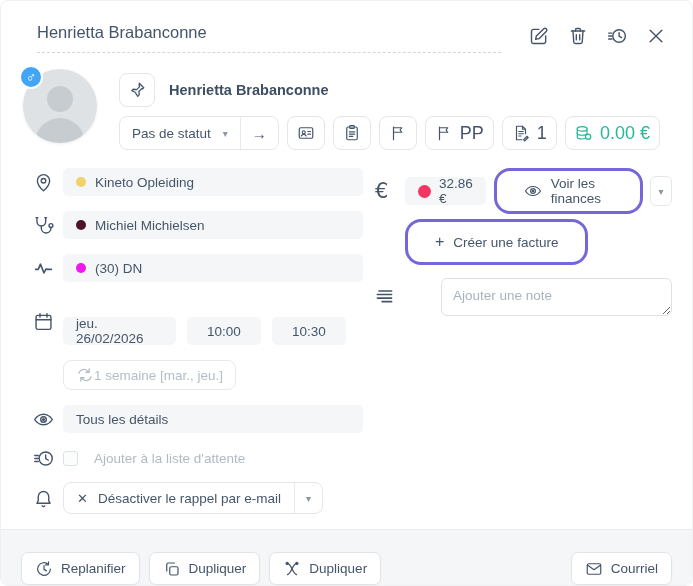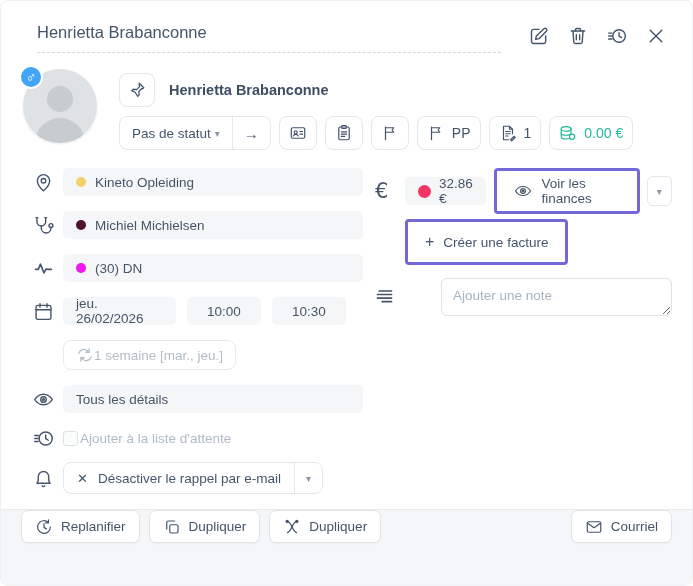--- a/index.html
+++ b/index.html
@@ -49,24 +49,24 @@
   .pin-btn {
     width: 36px; height: 34px; border: 1px solid #e3e6ea; border-radius: 8px;
     background: #fff; display: flex; align-items: center; justify-content: center;
     cursor: pointer; color: #44546a;
   }
   .patient-name { margin-left: 14px; font-weight: bold; font-size: 14.5px; color: #3e4e63; }
   .toolbar { display: flex; align-items: stretch; gap: 8px; margin-top: 9px; }
   .tbtn {
     border: 1px solid #e3e6ea; border-radius: 8px; background: #fff;
     height: 34px; display: flex; align-items: center; justify-content: center;
-    padding: 0 9px; gap: 7px; cursor: pointer; color: #44546a; font-size: 14px;
+    padding: 0 9px; gap: 7px; cursor: pointer; color: #44546a; font-size: 18px;
   }
   .status-group { display: flex; align-items: stretch; border: 1px solid #e3e6ea; border-radius: 8px; height: 34px; }
-  .status-main { display: flex; align-items: center; gap: 4px; padding: 0 12px; cursor: pointer; }
+  .status-main { display: flex; align-items: center; gap: 12px; padding: 0 12px; cursor: pointer; }
   .status-sep { width: 1px; background: #e6e9ec; }
   .status-next { display: flex; align-items: center; padding: 0 11px; cursor: pointer; font-size: 15px; color: #44546a; }
   .caret { font-size: 10px; color: #8a96a3; }
   .icon18 { width: 18px; height: 18px; display: inline-flex; flex: none; }
   .icon18 svg { width: 100%; height: 100%; }
   .teal { color: #25b899; }
   
   .content { flex: 1; display: flex; padding: 12px 20px 0 22px; }
   .col-left { width: 340px; flex: none; }
   .col-right { flex: 1; margin-left: 12px; }
@@ -74,46 +74,46 @@
   .row-icon { width: 40px; flex: none; display: flex; justify-content: center; color: #44546a; }
   .row-icon .icon20 { width: 21px; height: 21px; display: inline-flex; }
   .row-icon svg { width: 100%; height: 100%; }
   .field {
     flex: 1; height: 28px; background: #f5f6f7; border-radius: 5px;
     display: flex; align-items: center; gap: 9px; padding: 0 13px;
     cursor: pointer; color: #45566b;
   }
   .dot { width: 10px; height: 10px; border-radius: 50%; flex: none; }
   .date-fields { flex: 1; display: flex; gap: 11px; }
-  .field-sm { height: 28px; background: #f5f6f7; border-radius: 5px; display: flex; align-items: center; padding: 0 13px; cursor: pointer; }
+  .field-sm { height: 28px; background: #f5f6f7; border-radius: 5px; display: flex; align-items: center; padding: 0 13px; cursor: pointer; margin-top: 20px; }
   .f-date { width: 113px; }
   .f-time { width: 74px; justify-content: center; }
   .repeat-btn {
     display: flex; align-items: center; 
     border: 1px solid #e7eaed; border-radius: 8px; background: #fff;
     height: 30px; padding: 0 12px; color: #b3bdc7; cursor: pointer;
   }
   .repeat-btn .icon18 { color: #b3bdc7; }
-  .waitlist { display: flex; align-items: center; gap: 2px; color: #b0bac4; }
+  .waitlist { display: flex; align-items: center; gap: 16px; color: #b0bac4; }
   .checkbox { width: 15px; height: 15px; border: 1px solid #dde2e7; border-radius: 3px; background: #fbfcfc; cursor: pointer; flex: none; }
   .bell-group { display: flex; align-items: stretch; border: 1px solid #e3e6ea; border-radius: 8px; height: 32px; background: #fff; }
   .bell-main { display: flex; align-items: center; gap: 10px; padding: 0 13px; cursor: pointer; }
   .xmark { font-size: 13px; color: #44546a; }
   .bell-caret { display: flex; align-items: center; padding: 0 11px; cursor: pointer; }
   
   .fin-row { display: flex; align-items: center; margin-bottom: 5px; }
   .eur-icon { width: 30px; flex: none; font-size: 21px; color: #45566b; font-family: "DejaVu Sans", sans-serif; }
   .amount-chip {
     height: 28px; background: #f5f6f7; border-radius: 5px;
     display: flex; align-items: center; gap: 8px; padding: 0 13px; margin-right: 8px;
   }
   .dot-lg { width: 13px; height: 13px; border-radius: 50%; flex: none; }
   .accent-btn {
-    background: #fff; border: 3px solid #7468d9; border-radius: 4px;
-    display: flex; align-items: center; gap: 9px; padding: 3px 17px;
+    background: #fff; border: 3px solid #7468d9; border-radius: 16px;
+    display: flex; align-items: center; gap: 9px; padding: 3px 27px;
     height: 46px; cursor: pointer; color: #45566b; font-size: 13.5px;
   }
   .mini-caret-btn {
     width: 30px; height: 30px; border: 1px solid #e3e6ea; border-radius: 6px;
     background: #fff; display: flex; align-items: center; justify-content: center;
     margin-left: 7px; cursor: pointer;
   }
   .invoice-row { margin: 0 0 13px 30px; display: flex; }
   .plus { font-size: 16px; color: #44546a; }
   .note-row { display: flex; align-items: flex-start; gap: 36px; }
@@ -121,21 +121,21 @@
   .note-icon svg { width: 19px; height: 19px; }
   textarea.note {
     flex: 1; height: 38px; border: 1px solid #dde2e7; border-radius: 6px;
     padding: 9px 11px; font-family: "Liberation Sans", sans-serif;
     font-size: 13.5px; color: #45566b; resize: both; outline: none;
   }
   textarea.note::placeholder { color: #a7b3bf; }
   
   .footer {
     height: 76px; background: #f5f6f7; border-top: 1px solid #e9ebee;
-    display: flex; align-items: flex-start; padding: 0 20px;
+    display: flex; align-items: flex-end; padding: 0 20px;
   }
   .fbtn {
     background: #fff; border: 1px solid #e0e4e8; border-radius: 7px;
     height: 33px; display: flex; align-items: center; gap: 8px;
     padding: 0 13px; margin-right: 9px; cursor: pointer; color: #44546a;
     box-shadow: 0 1px 2px rgba(0,0,0,.03); font-size: 13.5px;
   }
   .spacer { flex: 1; }
   .fbtn.last { margin-right: 0; }
 </style>

